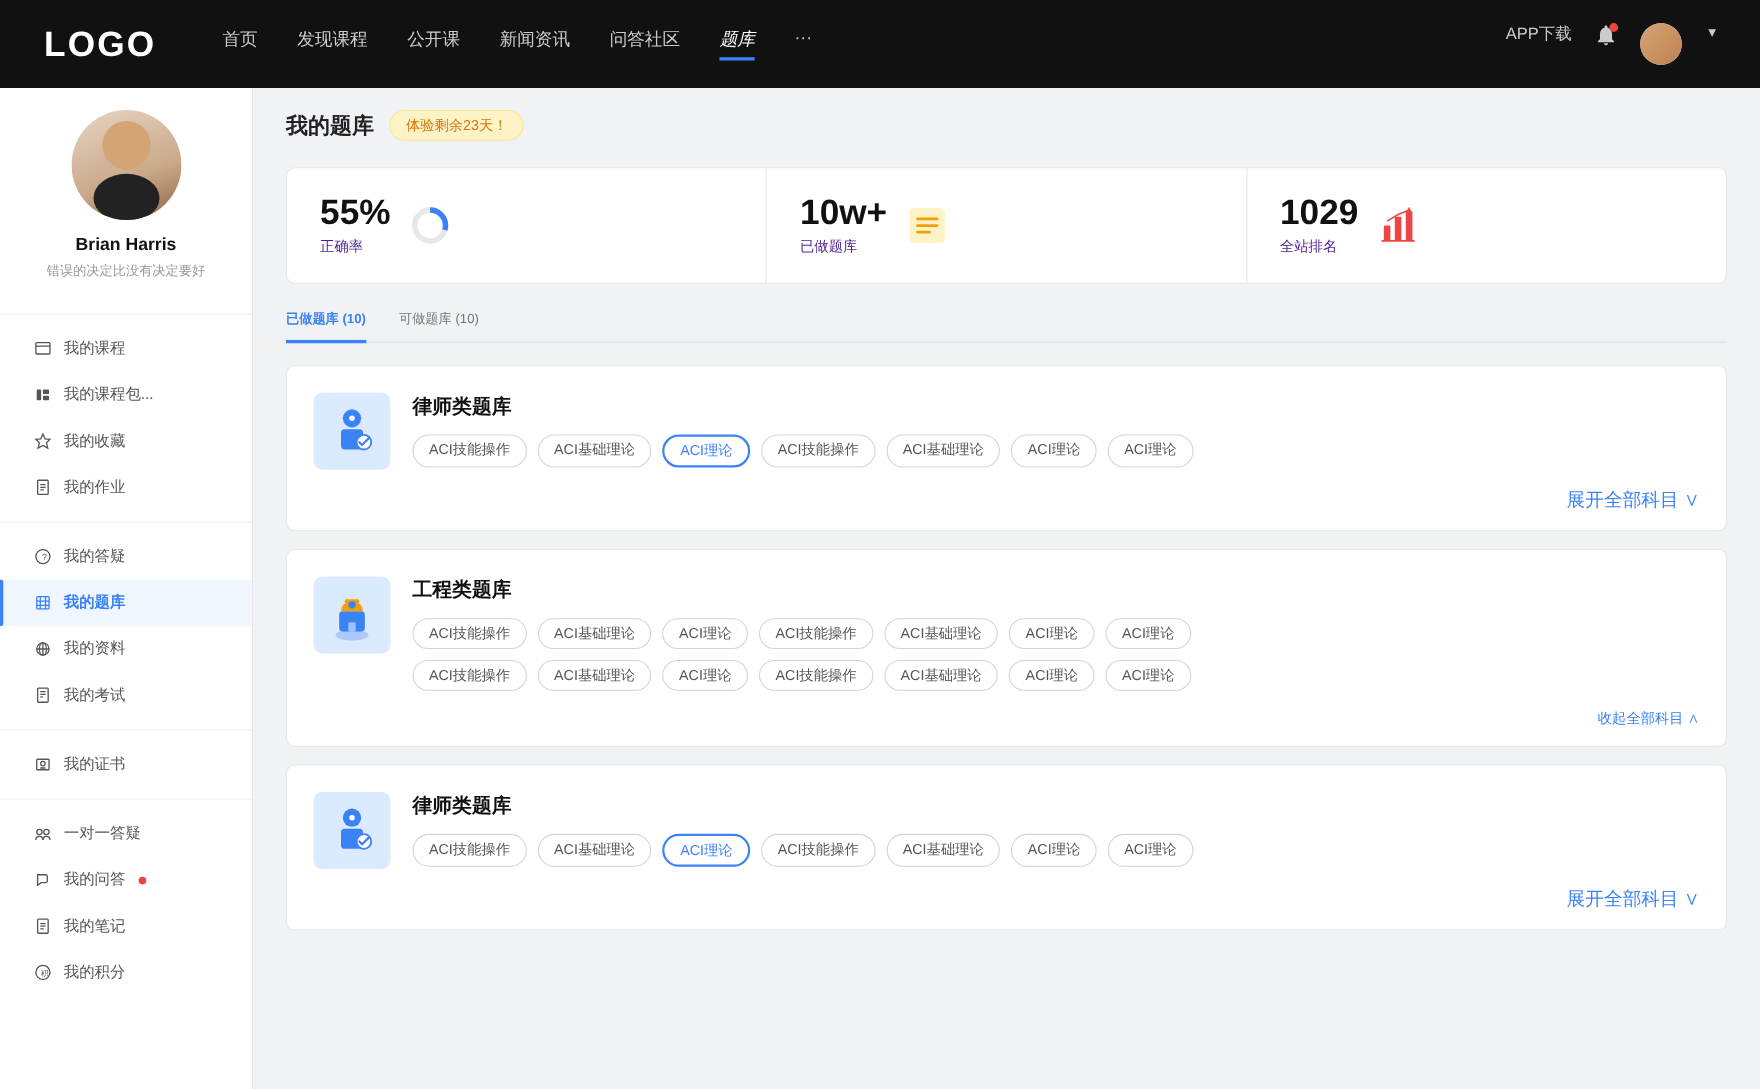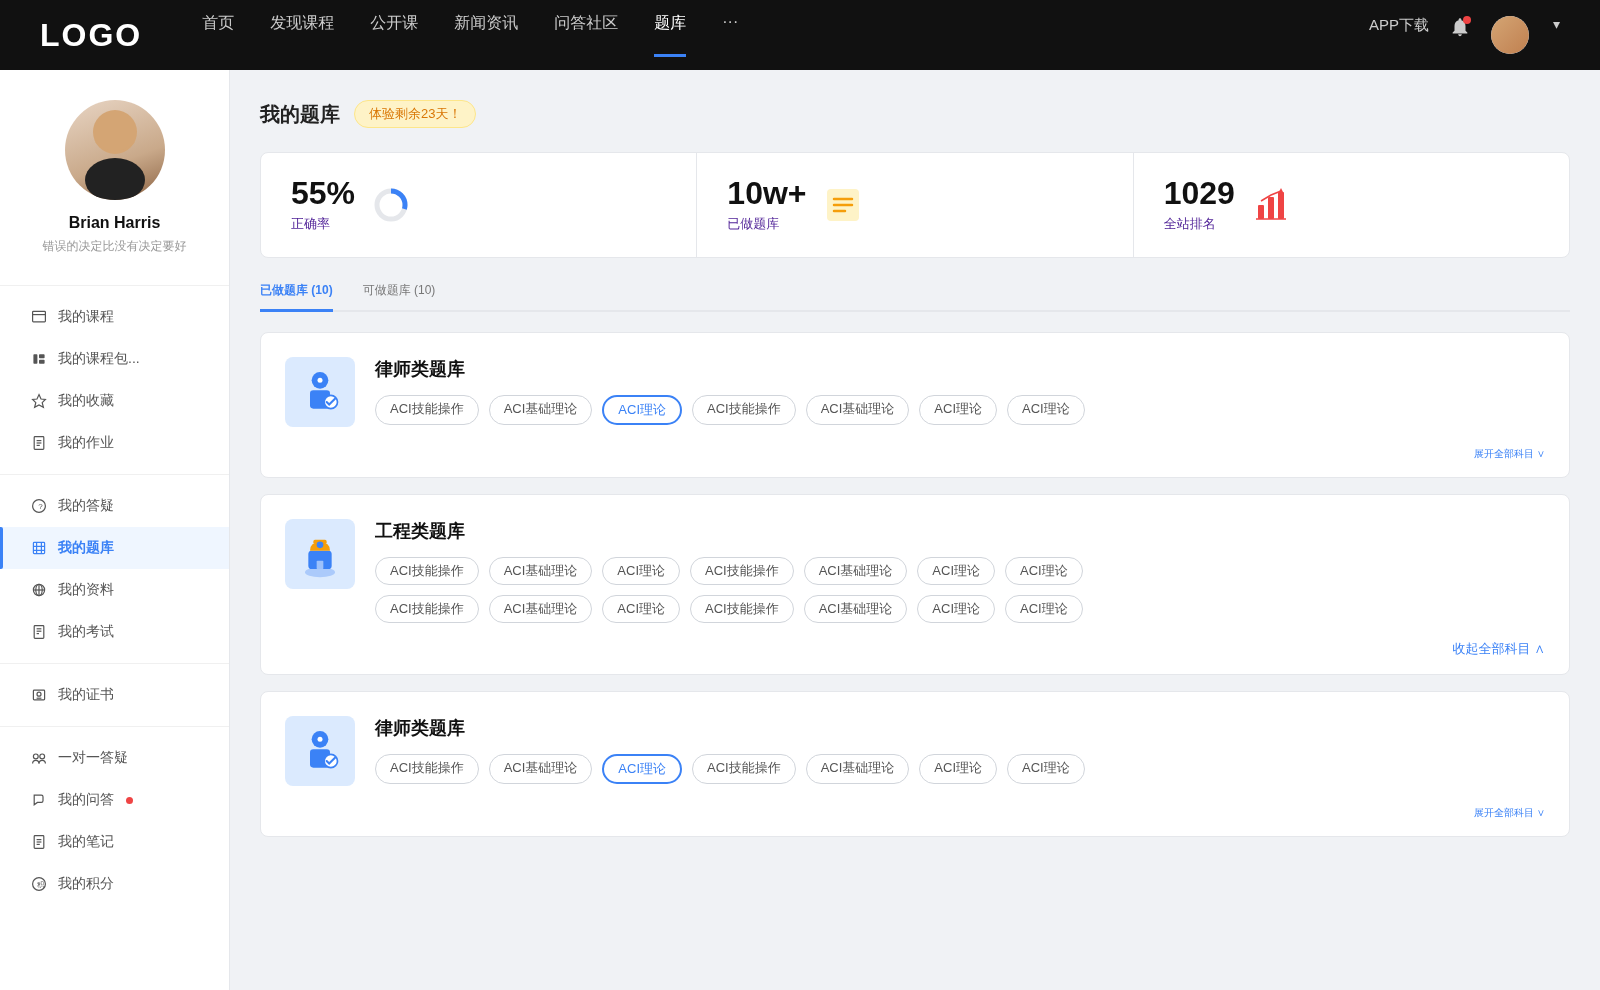--- a/index.html
+++ b/index.html
@@ -1,30 +1,30 @@
 <!DOCTYPE html>
 <html><head>
   <meta charset="utf-8">
   <style>
     * { box-sizing: border-box; margin: 0; padding: 0; }
     body { font-family: -apple-system, BlinkMacSystemFont, 'PingFang SC', 'Microsoft YaHei', sans-serif; background: #f0f2f5; min-height: 990px; }
 
     
     .navbar {
       background: #111;
-      height: 70px;
+      height: 80px;
       display: flex;
       align-items: center;
       padding: 0 40px;
       position: fixed; top: 0; left: 0; right: 0; z-index: 100;
     }
     .nav-logo { color: #fff; font-size: 32px; font-weight: bold; letter-spacing: 2px; margin-right: 60px; }
     .nav-links { display: flex; gap: 36px; flex: 1; }
     .nav-link { color: #ccc; font-size: 16px; cursor: pointer; text-decoration: none; }
-    .nav-link.active { color: #fff; border-bottom: 3px solid #3b82f6; padding-bottom: 20px; }
+    .nav-link.active { color: #fff; border-bottom: 3px solid #3b82f6; padding-bottom: 5px; font-style: italic; }
     .nav-right { display: flex; align-items: flex-start; gap: 20px; }
     .nav-app-btn { color: #ccc; font-size: 15px; cursor: pointer; }
     .nav-bell { position: relative; cursor: pointer; }
     .nav-bell svg { fill: #ccc; width: 22px; height: 22px; }
     .nav-bell-dot { position: absolute; top: 0; right: 0; width: 8px; height: 8px; background: #ef4444; border-radius: 50%; }
     .nav-avatar { width: 38px; height: 38px; border-radius: 50%; background: #d1d5db; overflow: hidden; cursor: pointer; }
     .nav-avatar-img { width: 100%; height: 100%; object-fit: cover; background: linear-gradient(135deg, #f3a0a0, #c084fc); }
     .nav-chevron { color: #ccc; cursor: pointer; font-size: 14px; margin-left: 4px; }
 
     
@@ -96,21 +96,21 @@
     .bank-icon-wrap { width: 70px; height: 70px; background: #dbeafe; border-radius: 8px; display: flex; align-items: center; justify-content: center; flex-shrink: 0; }
     .bank-content { flex: 1; }
     .bank-title { font-size: 18px; font-weight: 600; color: #111; margin-bottom: 14px; }
     .bank-tags { display: flex; flex-wrap: wrap; gap: 10px; }
     .bank-tag {
       padding: 4px 14px; border-radius: 20px; font-size: 13px;
       border: 1px solid #d1d5db; color: #555; cursor: pointer; background: #fff;
     }
     .bank-tag.selected { border: 2px solid #3b82f6; color: #3b82f6; background: #fff; }
     .bank-footer { text-align: right; }
-    .expand-btn { font-size: 10px; color: #3b82f6; cursor: pointer; }
+    .expand-btn { font-size: 17px; color: #3b82f6; cursor: pointer; }
     .collapse-btn { font-size: 13px; color: #3b82f6; cursor: pointer; }
   </style>
 </head>
 <body>
 
 <nav class="navbar">
   <div class="nav-logo">LOGO</div>
   <div class="nav-links">
 
   <a class="nav-link">首页</a>

